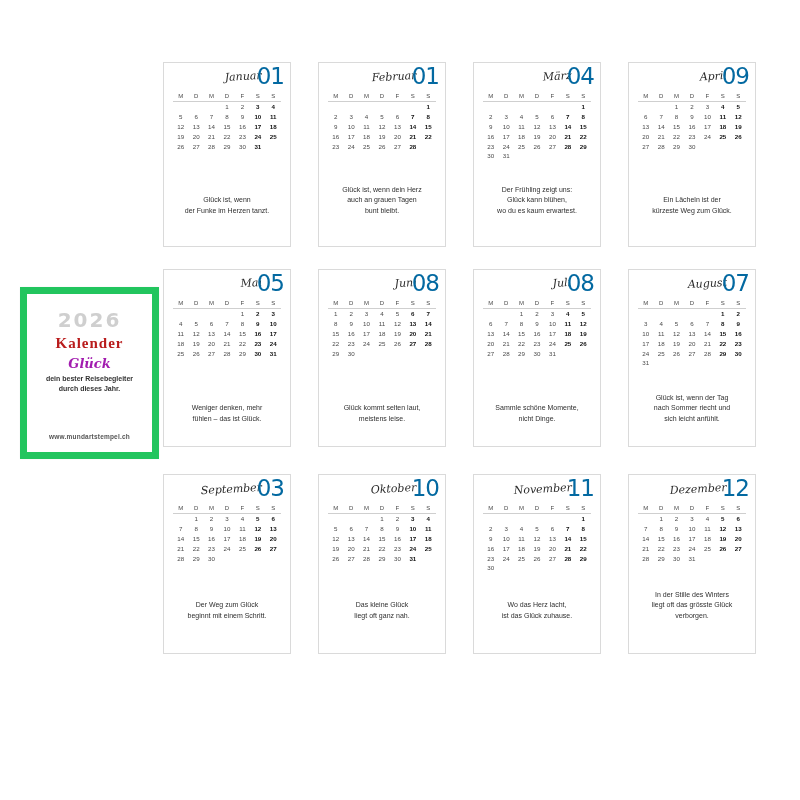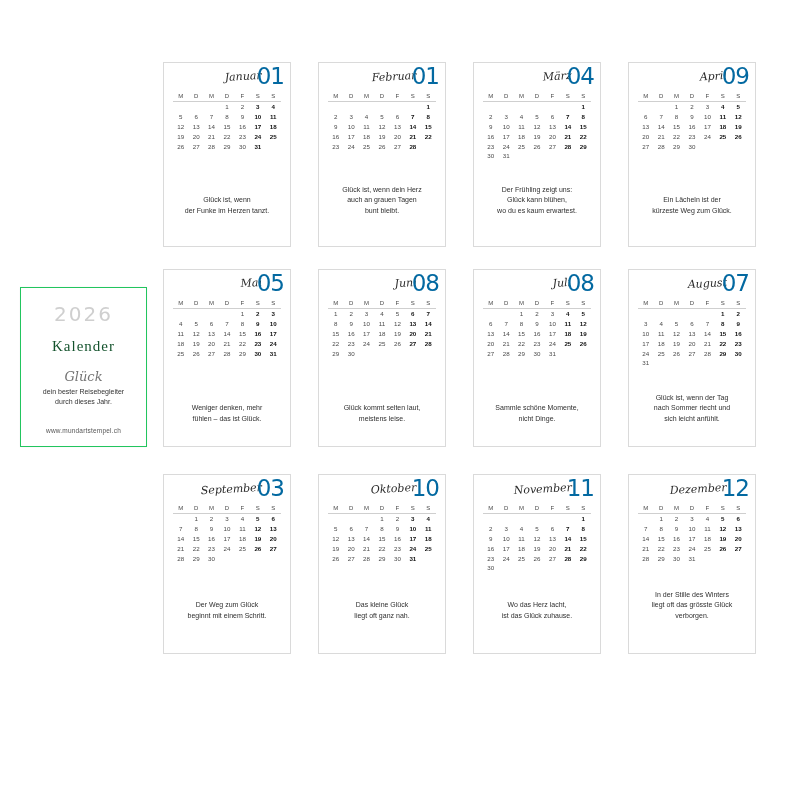--- a/index.html
+++ b/index.html
@@ -17,46 +17,47 @@
   }
 
   
   .cover {
     position: absolute;
     left: 20px;
     top: 287px;
     width: 125px;
     height: 158px;
     background: #fff;
-    border: 1px solid #22c55e;
+    border: 7px solid #22c55e;
     box-shadow: 0 0 2px rgba(0,0,0,0.05);
     display: flex;
     flex-direction: column;
     align-items: center;
+    font-weight: bold;
   }
   .cover-year {
     margin-top: 14px;
     font-size: 20px;
     letter-spacing: 2px;
     color: #cfcfcf;
     font-family: "DejaVu Sans", sans-serif;
   }
   .cover-title {
-    margin-top: 12px;
+    margin-top: 3px;
     font-size: 15px;
-    color: #14532d;
+    color: #b91c1c;
     font-family: "Liberation Serif", serif;
     letter-spacing: 1px;
   }
   .cover-script {
-    margin-top: 14px;
+    margin-top: 4px;
     font-size: 13px;
     font-style: italic;
     font-family: "DejaVu Serif", serif;
-    color: #737373;
+    color: #a21caf;
   }
   .cover-sub {
     margin-top: 3px;
     font-size: 7px;
     line-height: 1.45;
     text-align: center;
     color: #333;
     width: 105px;
   }
   .cover-url {

